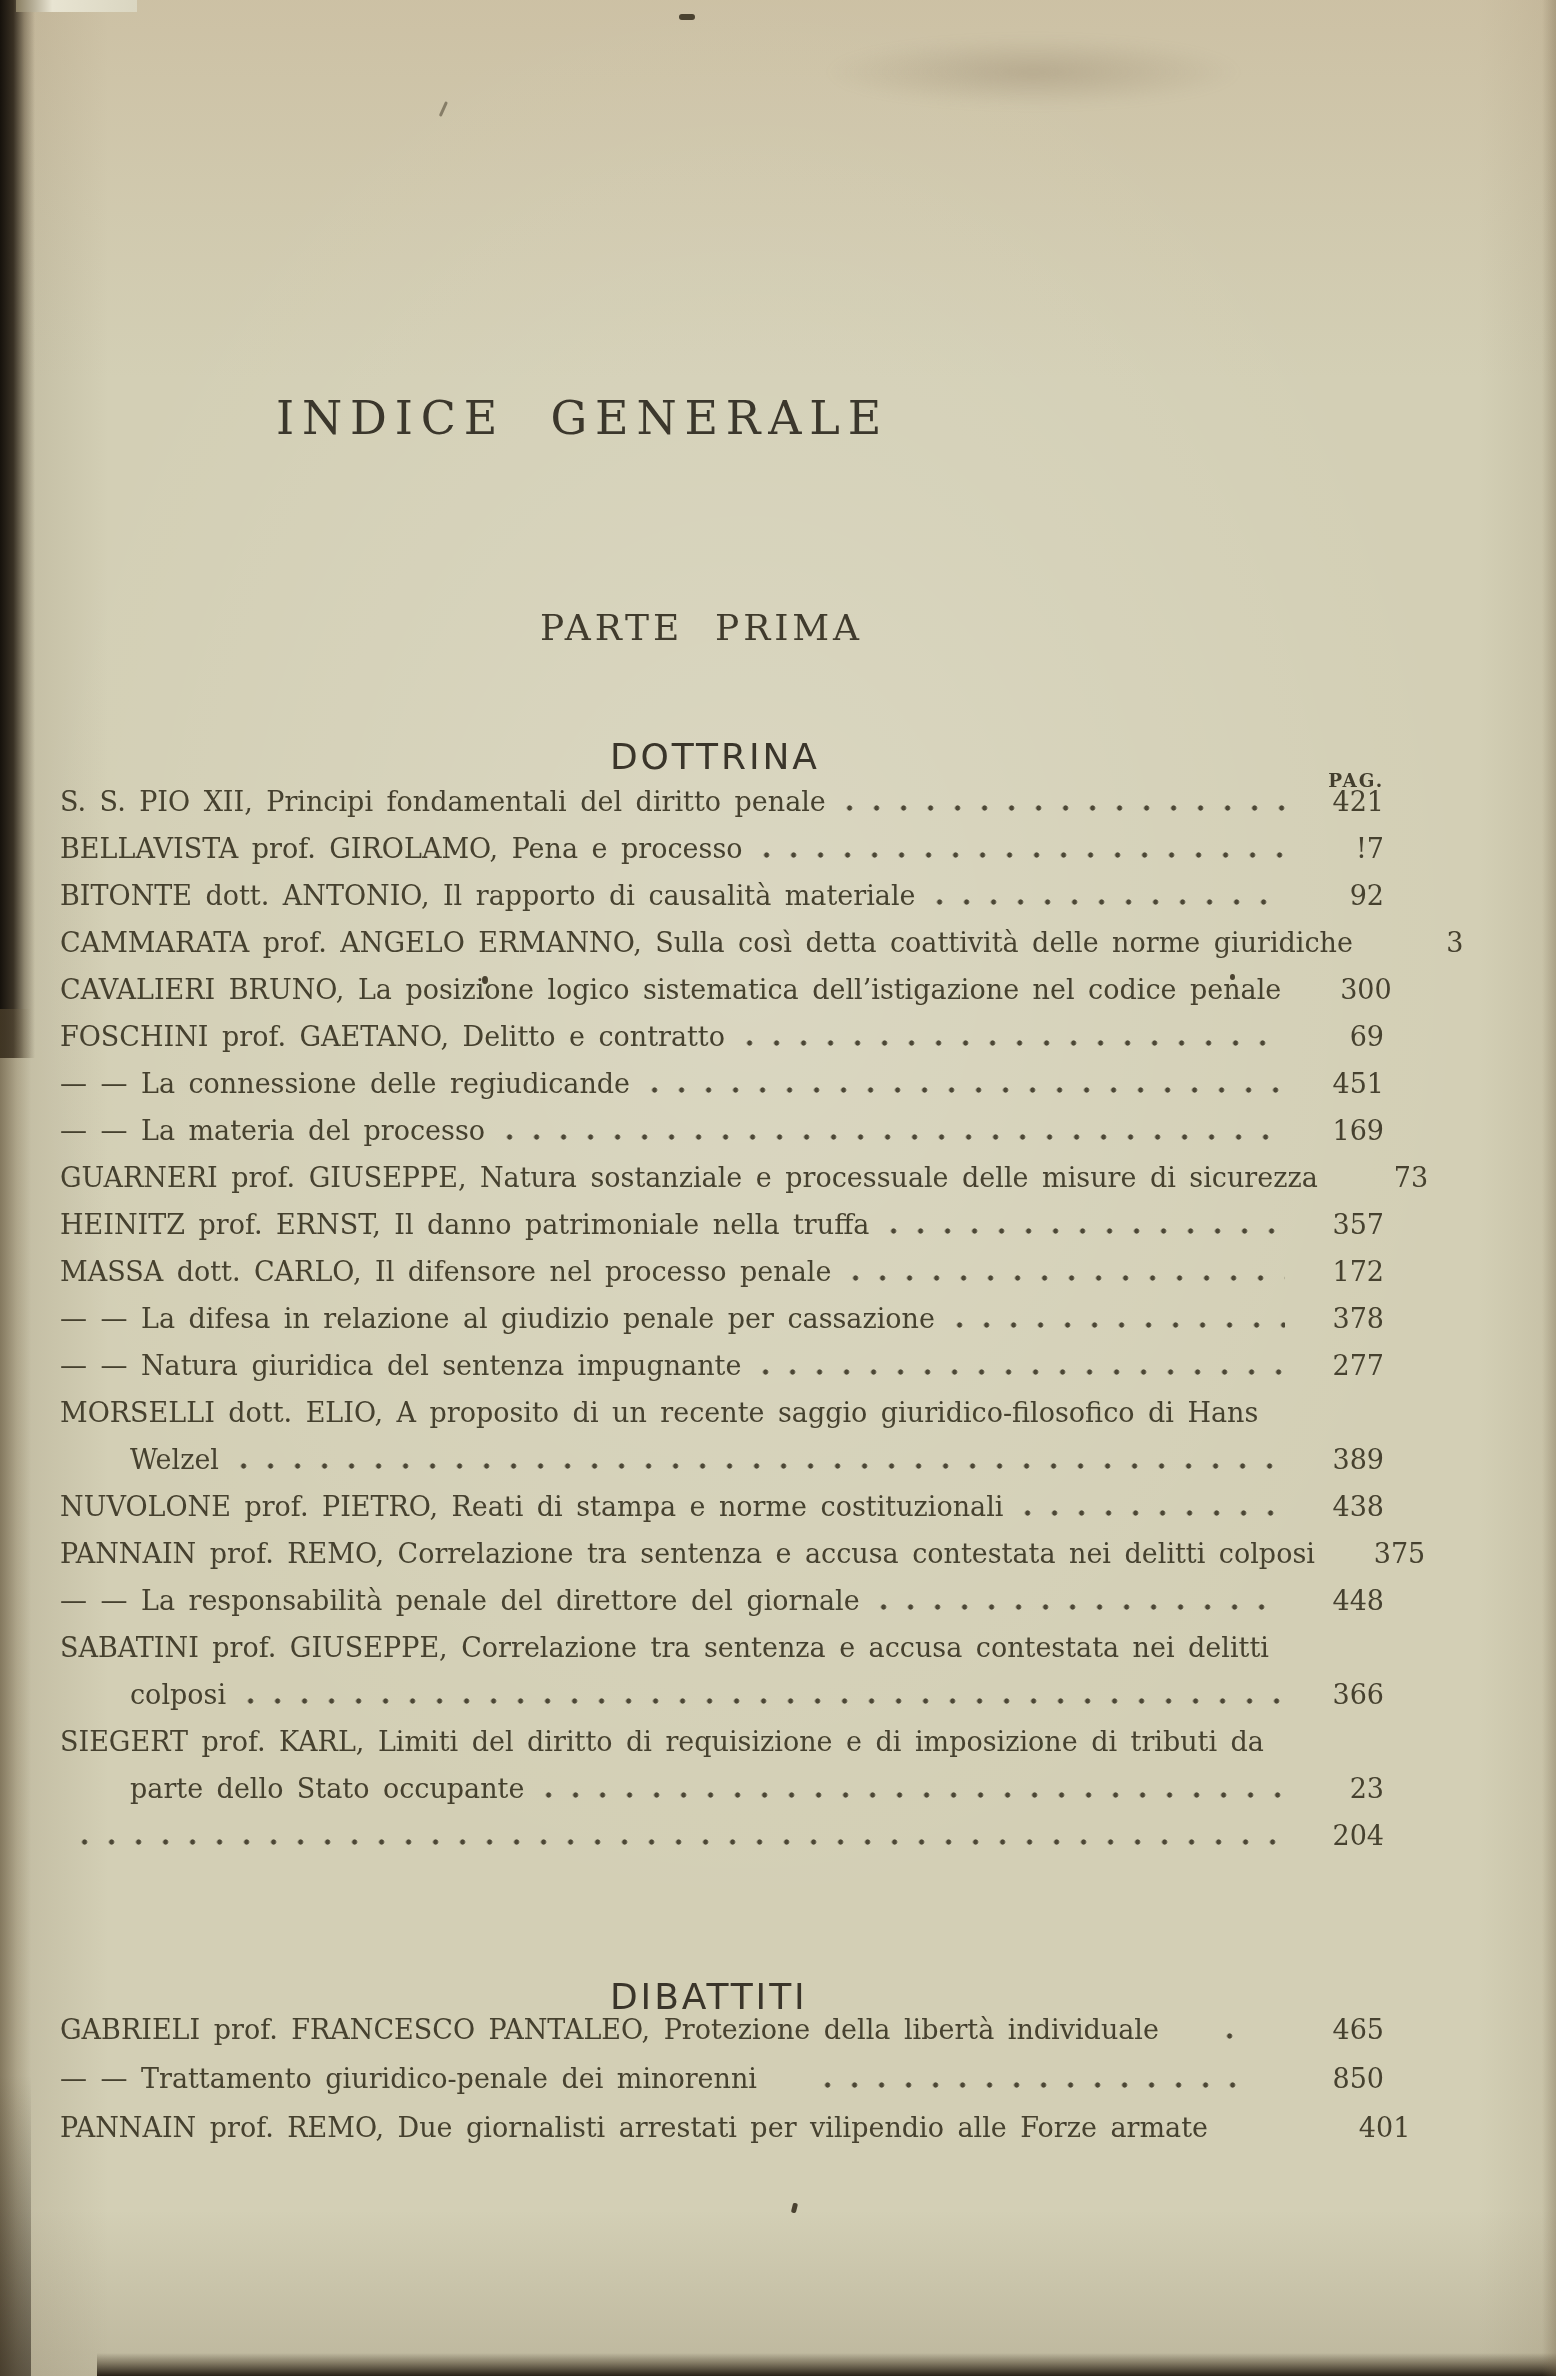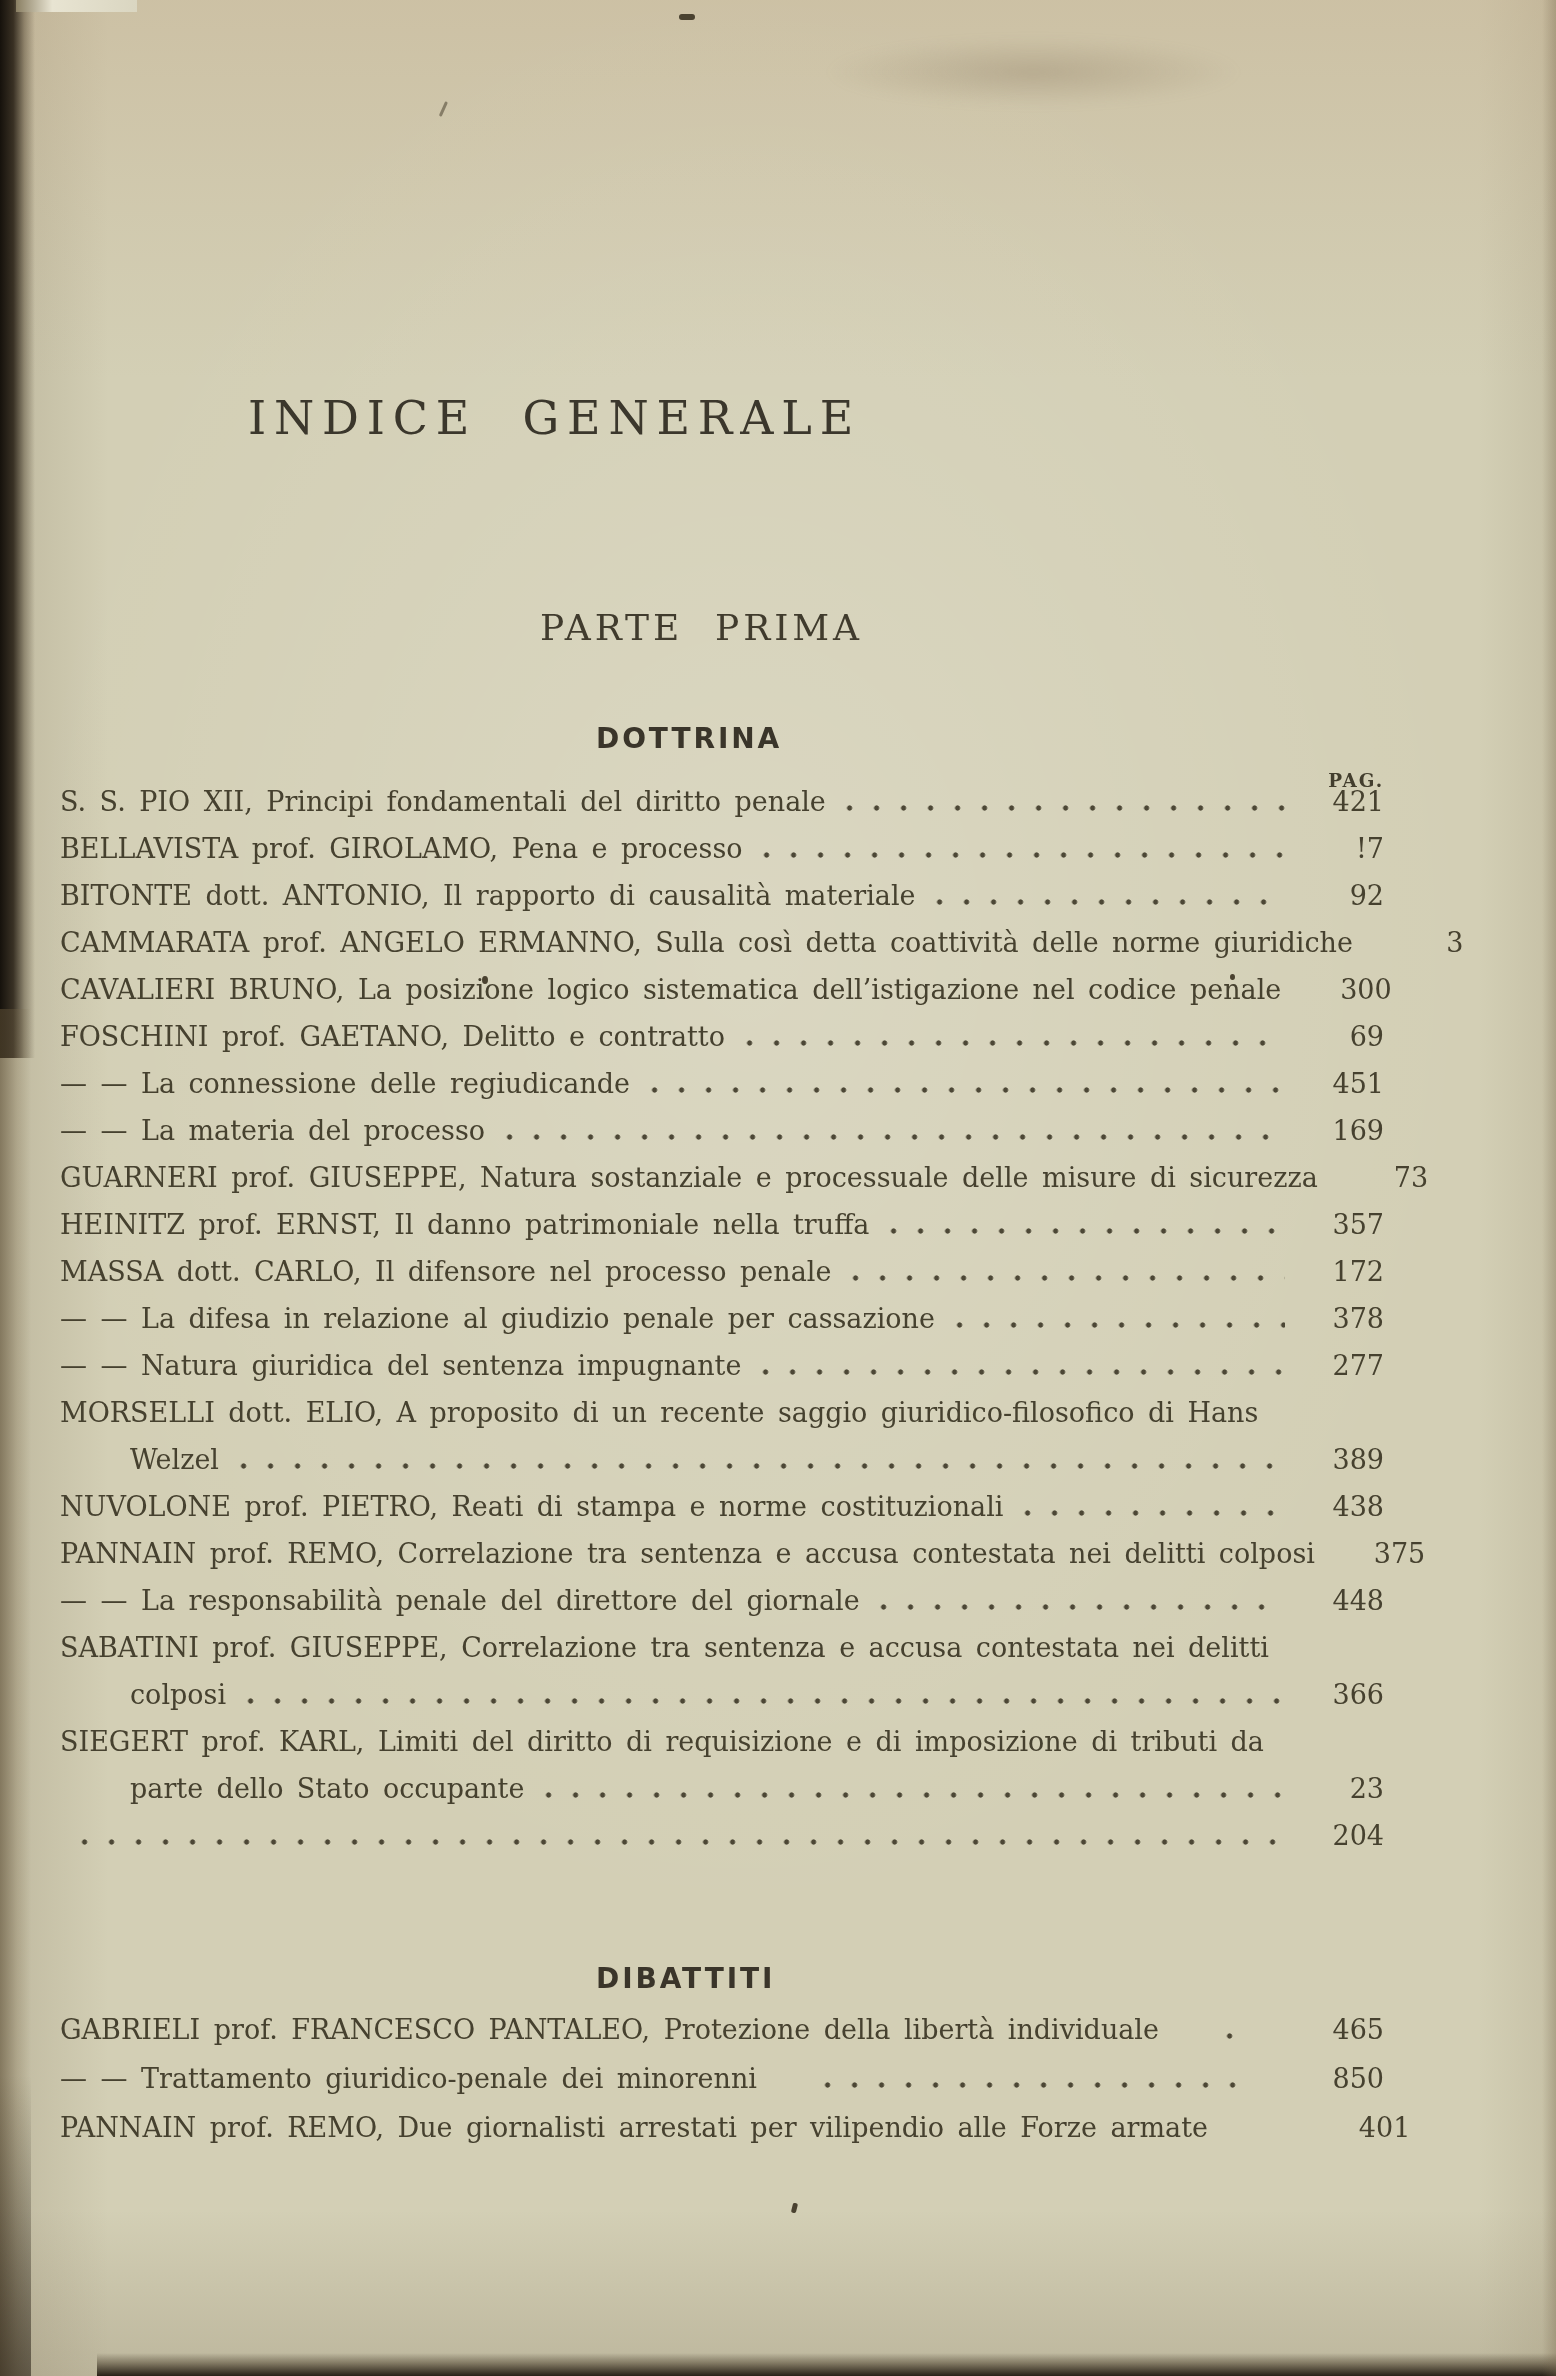--- a/index.html
+++ b/index.html
@@ -45,33 +45,33 @@
     filter:blur(4.9px);
   }
   .speck{position:absolute;background:#4a4230;border-radius:50%;}
   .speck.s1{left:679px;top:13.6px;width:15.5px;height:6.8px;border-radius:2.9px;}
   .speck.s2{left:482px;top:976px;width:5.8px;height:7.8px;}
   .speck.s3{left:1230px;top:974px;width:4.9px;height:5.8px;}
   .speck.s4{left:792px;top:2203px;width:4.9px;height:9.7px;border-radius:1.9px;transform:rotate(14deg);}
   .speck.s5{left:442px;top:101px;width:2.9px;height:15.5px;border-radius:1.9px;transform:rotate(24deg);opacity:.55;}
 
   .title{
-    position:absolute;left:248px;top:391px;margin:0;
+    position:absolute;left:276px;top:391px;margin:0;
     font-size:46px;font-weight:normal;color:#3b372c;
     letter-spacing:7.8px;word-spacing:23px;white-space:nowrap;
   }
   .part{
     position:absolute;left:540px;top:607px;margin:0;
     font-size:36px;font-weight:normal;color:#403b2d;
     letter-spacing:3.9px;word-spacing:16.5px;white-space:nowrap;
   }
   .sec{
-    position:absolute;margin:2px;
-    font-family:"DejaVu Sans",sans-serif;font-weight:bold;
-    font-size:28px;letter-spacing:2.9px;color:#3a352a;white-space:nowrap;
+    position:absolute;margin:16px;
+    font-family:"DejaVu Sans",sans-serif;font-weight:normal;
+    font-size:36px;letter-spacing:2.9px;color:#3a352a;white-space:nowrap;
   }
   .sec-dottrina{left:594px;top:720px;}
   .sec-dibattiti{left:594px;top:1960px;}
   .pag-label{
     position:absolute;right:172px;top:770px;
     font-size:18.4px;font-weight:bold;letter-spacing:1.9px;color:#433e2e;
   }
   .list{position:absolute;left:60px;width:1324px;}
   .list-dottrina{top:786px;}
   .list-dibattiti{top:2014px;}

